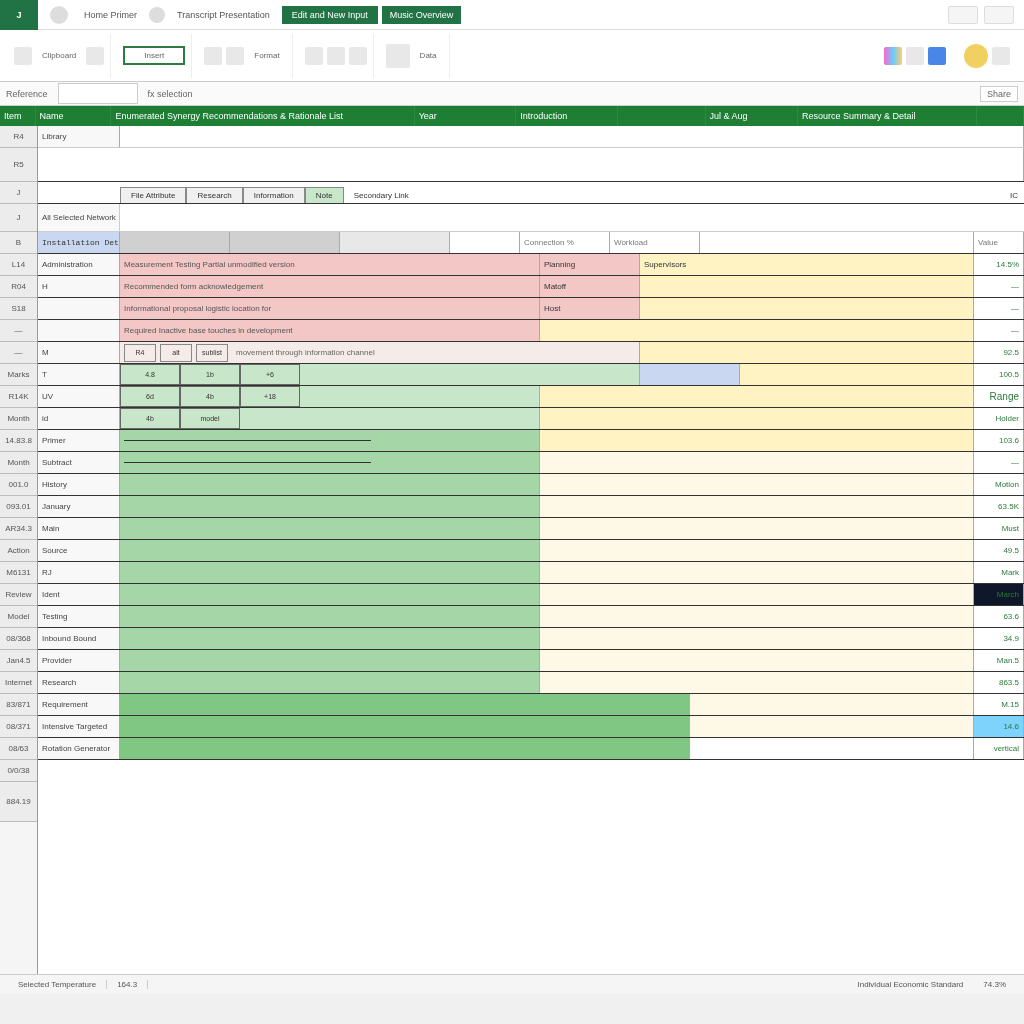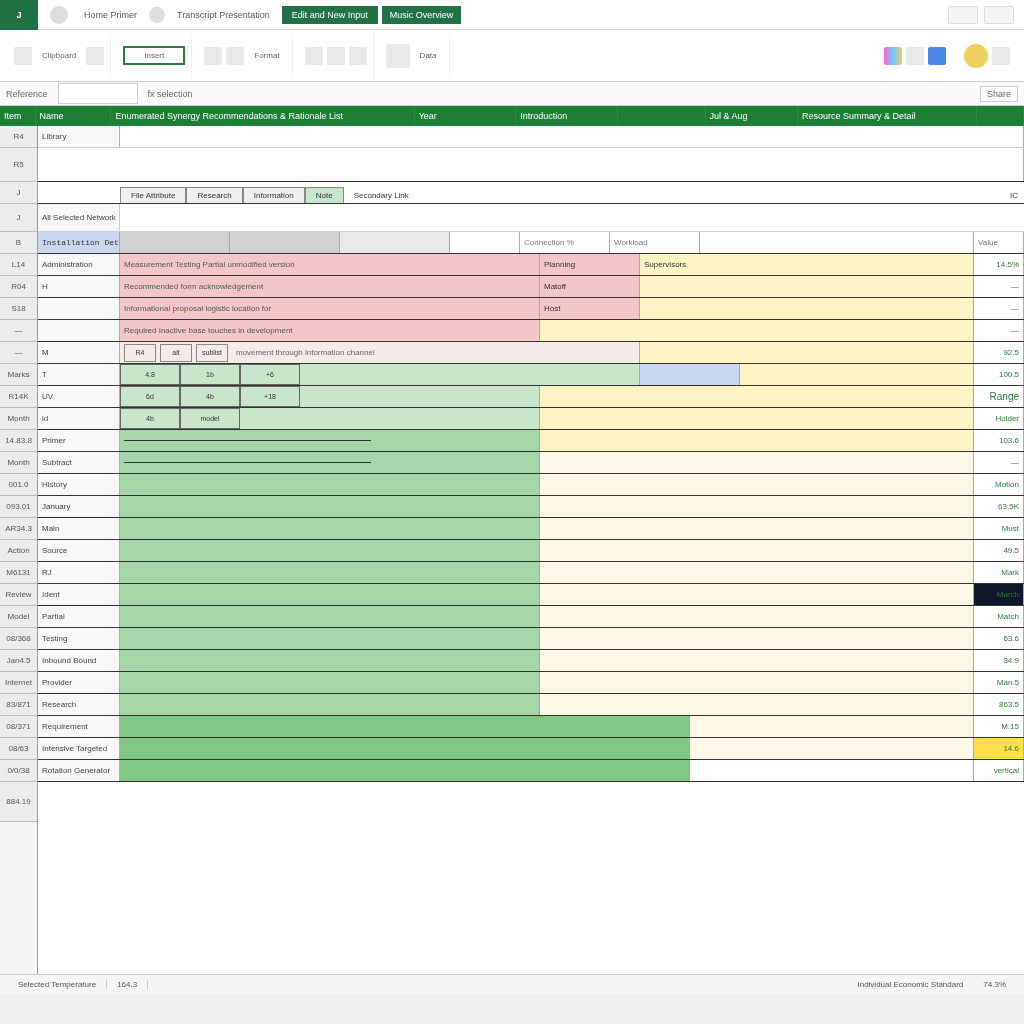--- a/index.html
+++ b/index.html
@@ -345,26 +345,20 @@
           <div class="c bg-cream flex1"></div>
           <div class="c wJ" style="font-size: 8px; color: rgb(42, 122, 58); justify-content: flex-end; background: rgb(255, 255, 255);">Mark</div>
         </div>
         <div class="row">
           <div class="c wA lab">Ident</div>
           <div class="c bg-green2" style="width: 420px;"></div>
           <div class="c bg-cream flex1"></div>
           <div class="c wJ" style="font-size: 8px; color: rgb(42, 122, 58); justify-content: flex-end; background: #0f172a;">March</div>
         </div>
         <div class="row">
-          <div class="c wA lab">Partial</div>
-          <div class="c bg-green2" style="width: 420px;"></div>
-          <div class="c bg-cream flex1"></div>
-          <div class="c wJ" style="font-size: 8px; color: rgb(42, 122, 58); justify-content: flex-end; background: rgb(255, 255, 255);">Match</div>
-        </div>
-        <div class="row">
           <div class="c wA lab">Testing</div>
           <div class="c bg-green2" style="width: 420px;"></div>
           <div class="c bg-cream flex1"></div>
           <div class="c wJ" style="font-size: 8px; color: rgb(42, 122, 58); justify-content: flex-end; background: rgb(255, 255, 255);">63.6</div>
         </div>
         <div class="row">
           <div class="c wA lab">Inbound Bound</div>
           <div class="c bg-green2" style="width: 420px;"></div>
           <div class="c bg-cream flex1"></div>
           <div class="c wJ" style="font-size: 8px; color: rgb(42, 122, 58); justify-content: flex-end; background: rgb(255, 255, 255);">34.9</div>
@@ -384,21 +378,21 @@
         <div class="row">
           <div class="c wA lab">Requirement</div>
           <div class="c bg-green3" style="width: 570px;"></div>
           <div class="c bg-cream flex1"></div>
           <div class="c wJ" style="font-size: 8px; color: rgb(42, 122, 58); justify-content: flex-end; background: rgb(255, 255, 255);">M.15</div>
         </div>
         <div class="row">
           <div class="c wA lab">Intensive Targeted</div>
           <div class="c bg-green3" style="width: 570px;"></div>
           <div class="c bg-cream flex1"></div>
-          <div class="c wJ" style="font-size: 8px; color: rgb(42, 122, 58); justify-content: flex-end; background: #fde047;">14.6</div>
+          <div class="c wJ" style="font-size: 8px; color: rgb(42, 122, 58); justify-content: flex-end; background: #7dd3fc;">14.6</div>
         </div>
         <div class="row">
           <div class="c wA lab">Rotation Generator</div>
           <div class="c bg-green3" style="width: 570px;"></div>
           <div class="c bg-white flex1"></div>
           <div class="c wJ" style="font-size: 8px; color: rgb(42, 122, 58); justify-content: flex-end; background: rgb(255, 255, 255);">vertical</div>
         </div>
       </div>
   </div>
 

